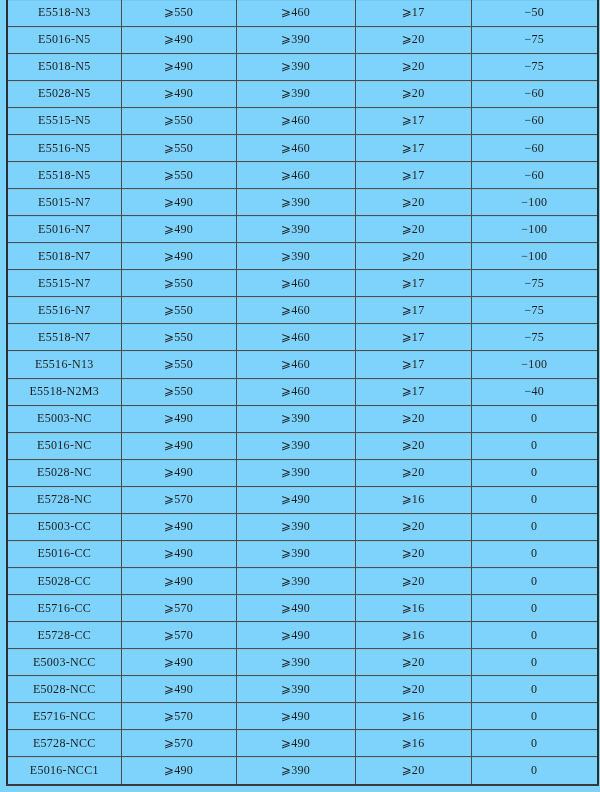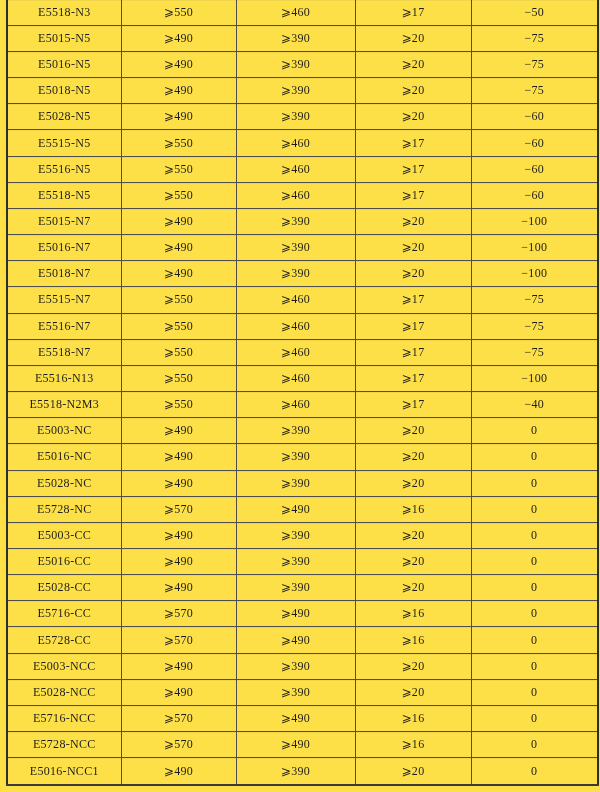--- a/index.html
+++ b/index.html
@@ -8,21 +8,21 @@
     width: 600px;
     height: 792px;
     overflow: hidden;
     background: #f6f5f1;
     font-family: "Liberation Serif", "DejaVu Serif", "DejaVu Sans", serif;
   }
   .page {
     position: relative;
     width: 600px;
     height: 792px;
-    background: #fde047;
+    background: #7dd3fc;
   }
   .table-wrap {
     position: absolute;
     left: 6px;
     top: 0;
     width: 591px;
     height: 786px;
   }
   table.grid {
     border-collapse: collapse;
@@ -74,27 +74,20 @@
       </colgroup>
       <tbody>
           <tr>
             <td>E5518-N3</td>
             <td>⩾550</td>
             <td>⩾460</td>
             <td>⩾17</td>
             <td>−50</td>
           </tr>
           <tr>
-            <td>E5015-N5</td>
-            <td>⩾490</td>
-            <td>⩾390</td>
-            <td>⩾20</td>
-            <td>−75</td>
-          </tr>
-          <tr>
             <td>E5016-N5</td>
             <td>⩾490</td>
             <td>⩾390</td>
             <td>⩾20</td>
             <td>−75</td>
           </tr>
           <tr>
             <td>E5018-N5</td>
             <td>⩾490</td>
             <td>⩾390</td>

